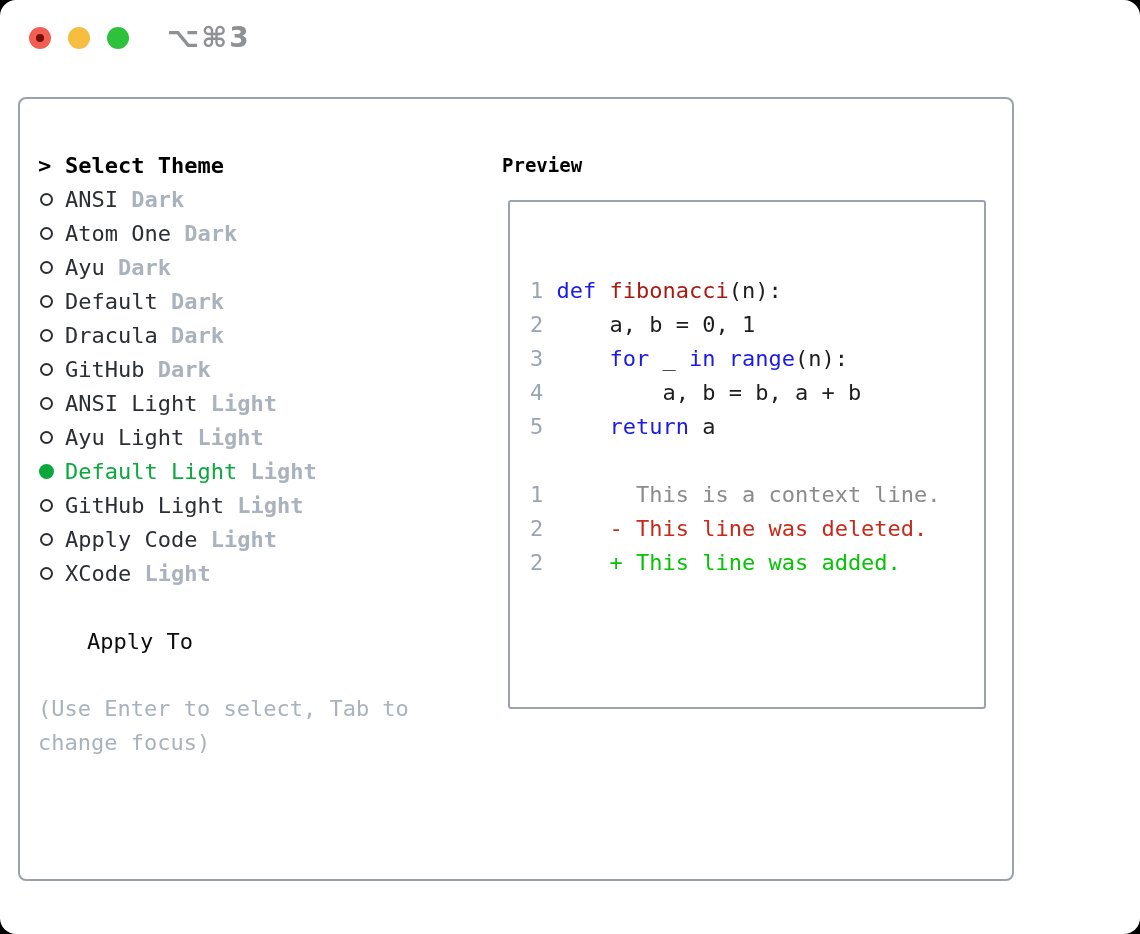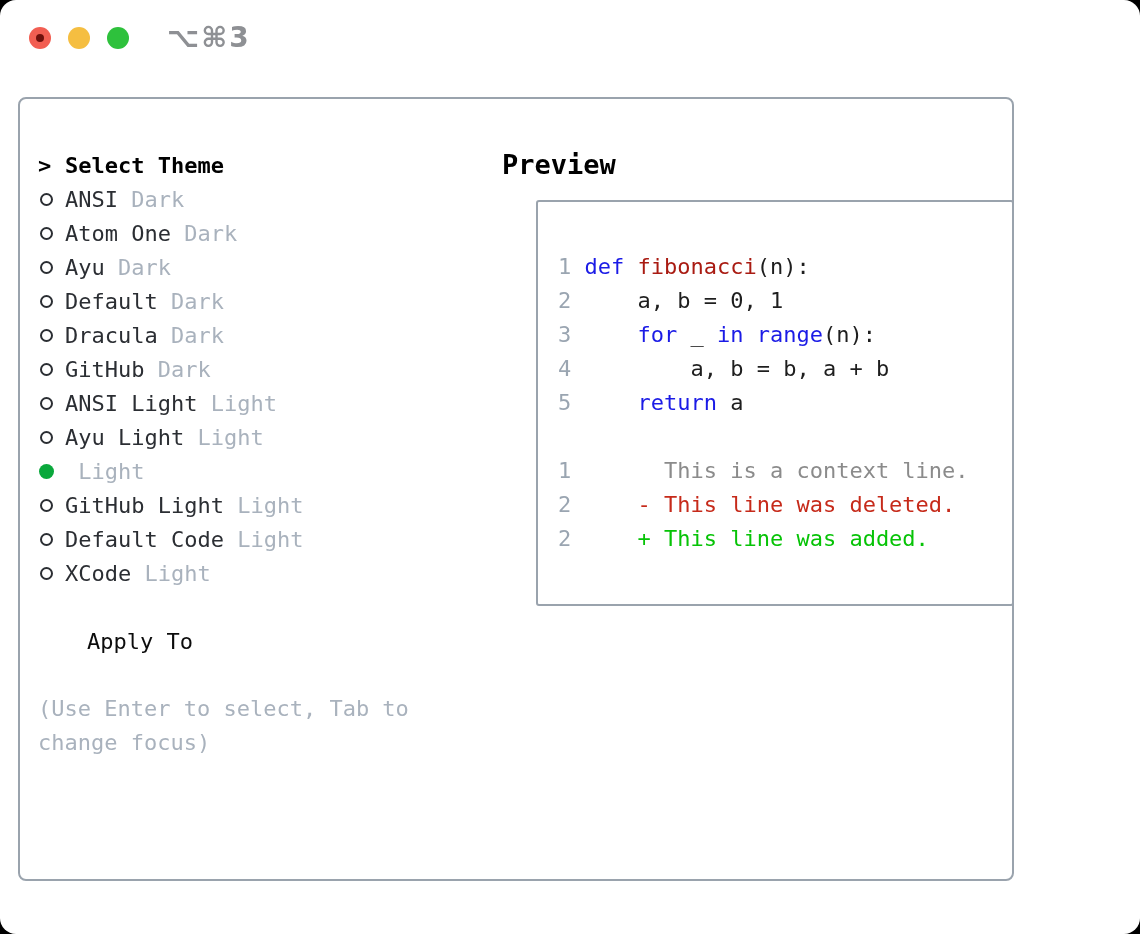--- a/index.html
+++ b/index.html
@@ -29,32 +29,32 @@
   .left-panel{position:absolute;left:18px;top:49px;font-size:22px;}
   .row{display:flex;align-items:center;height:34px;}
   .marker{width:27px;flex:none;display:flex;align-items:center;}
   .cursor{font-weight:bold;color:#000;}
   .radio{width:13px;height:13px;border:2px solid #2b2e33;border-radius:50%;box-sizing:border-box;margin-left:2px;}
   .radio.sel{width:15px;height:15px;border:none;background:#0aa83c;margin-left:1px;}
   .section-title{font-weight:bold;color:#000;}
   .apply-title{color:#0c0c0c;margin-left:22px;}
   .iname{color:#2b2e33;white-space:pre;text-align:right;}
   .iname.green{color:#0aa83c;}
-  .variant{color:#a9b2bd;margin-left:1ch;white-space:pre;}
+  .variant{color:#a9b2bd;margin-left:1ch;white-space:pre;font-weight:bold;}
   .spacer{height:34px;}
   .hint{color:#a9b2bd;line-height:34px;height:34px;white-space:pre;}
   
   .preview-title{
     position:absolute;left:482px;top:49px;height:34px;line-height:34px;
-    font-size:27px;font-weight:bold;color:#000;
+    font-size:19px;font-weight:bold;color:#000;
   }
   .preview-box{
-    position:absolute;left:516px;top:101px;width:478px;height:406px;
+    position:absolute;left:488px;top:101px;width:478px;height:509px;
     border:2px solid #9aa3ad;border-radius:3px;box-sizing:border-box;
-    padding:48px 0 0 20px;overflow:hidden;font-size:22px;
+    padding:72px 0 0 20px;overflow:hidden;font-size:22px;
   }
   .pline{white-space:pre;height:34px;line-height:34px;}
   .lnum{color:#9aa5b1;display:inline-block;width:1ch;}
   .tok-kw{color:#1b1be6;}
   .tok-fn{color:#a91b12;}
   .tok-plain{color:#1e1e1e;}
   .tok-ctx{color:#8b8b8b;}
   .tok-del{color:#c62a1a;}
   .tok-add{color:#06c306;margin-top:12px;}
 </style>
@@ -136,34 +136,35 @@
             <span class="marker">
               <span class="radio"></span>
             </span>
             <span class="iname">Ayu Light</span>
             <span class="variant">Light</span>
           </div>
           <div class="row">
             <span class="marker">
               <span class="radio sel"></span>
             </span>
+            <span class="iname green">Default Light</span>
             <span class="variant">Light</span>
           </div>
           <div class="row">
             <span class="marker">
               <span class="radio"></span>
             </span>
             <span class="iname">GitHub Light</span>
             <span class="variant">Light</span>
           </div>
           <div class="row">
             <span class="marker">
               <span class="radio"></span>
             </span>
-            <span class="iname">Default Code</span>
+            <span class="iname">Apply Code</span>
             <span class="variant">Light</span>
           </div>
           <div class="row">
             <span class="marker">
               <span class="radio"></span>
             </span>
             <span class="iname">XCode</span>
             <span class="variant">Light</span>
           </div>
         </div>

